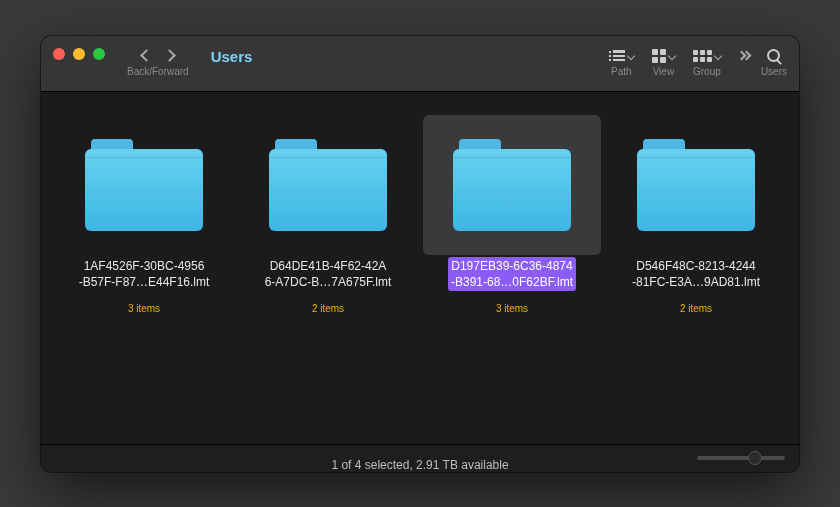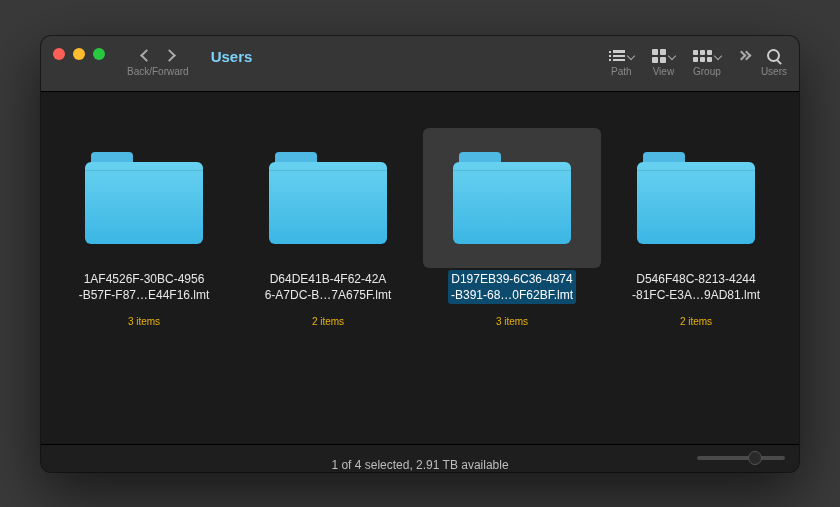--- a/index.html
+++ b/index.html
@@ -99,21 +99,21 @@
     }
     .icon-group span { background:#ccc; border-radius:1px;}
     .icon-search {
       width:13px; height:13px; border:2px solid #ccc; border-radius:50%; position:relative;
     }
     .icon-search::after {
       content:""; position:absolute; width:6px; height:2px; background:#ccc; bottom:-3px; right:-4px; transform:rotate(45deg);
     }
     .content {
       flex: 1;
-      padding: 36px 14px 0 14px;
+      padding: 23px 14px 0 14px;
       display: flex;
       gap: 6px;
       align-items: flex-start;
     }
     .item {
       width: 180px;
       text-align: center;
       color: #e8e8e8;
       font-size: 12px;
     }
@@ -143,21 +143,21 @@
     }
     .name {
       line-height: 1.35;
       display: inline-block;
       padding: 1px 3px;
       border-radius: 3px;
       max-width: 176px;
       word-break: break-all;
     }
     .item.selected .name {
-      background: #0c4a6e;
+      background: #8b5cf6;
       color: #fff;
     }
     .meta {
       color: #eab308;
       font-size: 10px;
       margin-top: 12px;
     }
     .statusbar {
       height: 28px;
       border-top: 1px solid #000;

